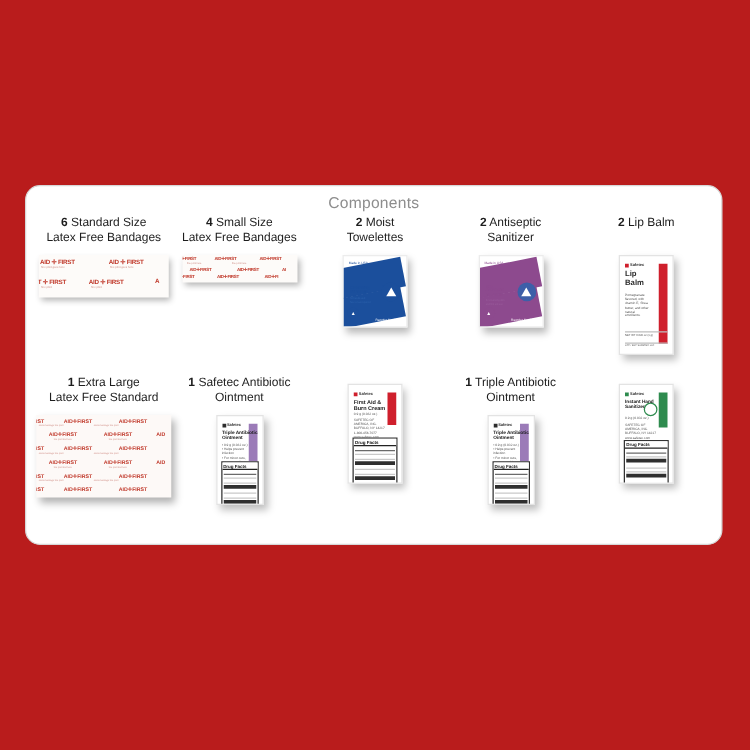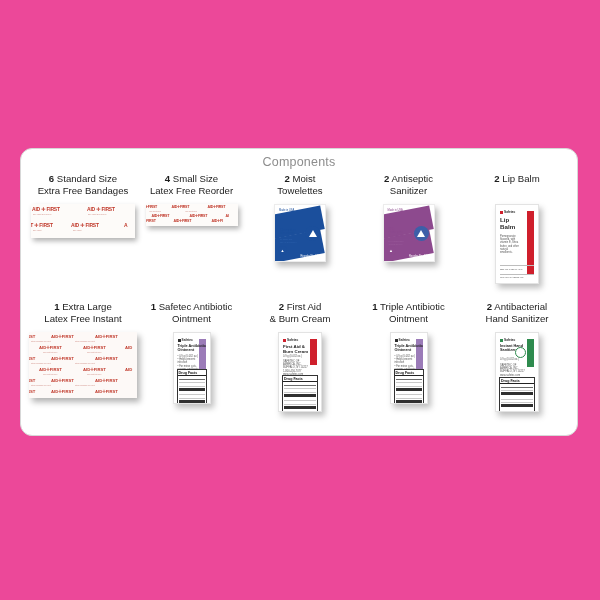--- a/index.html
+++ b/index.html
@@ -9,21 +9,21 @@
     height: 600px;
     background: #ffffff;
     font-family: "Liberation Sans", sans-serif;
     overflow: hidden;
   }
 
   #stage {
     position: relative;
     width: 600px;
     height: 600px;
-    background: #ec4899;
+    background: #b91c1c;
   }
 
   
   .panel {
     position: absolute;
     left: 20px;
     top: 148px;
     width: 558px;
     height: 288px;
     border: 1px solid #d7d7d7;
@@ -304,39 +304,39 @@
 <div id="stage">
 
   <div class="panel">
 
     <div class="panel-title">Components</div>
 
     <div class="row row-1">
 
       <div class="cell">
         <div class="cell-label"><b>6</b> <span>Standard Size
-Extra Free Bandages</span></div>
+Latex Free Bandages</span></div>
         <div class="art-wrap">
           <div class="bandage-strip big">
             <div class="tile" style="left:1px;  top:2px;  font-size:5px;">AID ✛ FIRST</div>
             <div class="tile" style="left:56px; top:2px;  font-size:5px;">AID ✛ FIRST</div>
             <div class="micro" style="left:2px;  top:9px;  font-size:2.2px;">fine print goes here</div>
             <div class="micro" style="left:57px; top:9px;  font-size:2.2px;">fine print goes here</div>
             <div class="tile" style="left:-4px; top:18px; font-size:5px;">ST ✛ FIRST</div>
             <div class="tile" style="left:40px; top:18px; font-size:5px;">AID ✛ FIRST</div>
             <div class="tile" style="left:93px; top:18px; font-size:5px;">A</div>
             <div class="micro" style="left:2px;  top:25px; font-size:2.2px;">fine print</div>
             <div class="micro" style="left:42px; top:25px; font-size:2.2px;">fine print</div>
           </div>
         </div>
       </div>
 
       <div class="cell">
         <div class="cell-label"><b>4</b> <span>Small Size
-Latex Free Reorder</span></div>
+Latex Free Bandages</span></div>
         <div class="art-wrap">
           <div class="bandage-strip small">
             <div class="tile" style="left:-3px; top:1px; font-size:3.6px;">D✛FIRST</div>
             <div class="tile" style="left:26px; top:1px; font-size:3.6px;">AID✛FIRST</div>
             <div class="tile" style="left:62px; top:1px; font-size:3.6px;">AID✛FIRST</div>
             <div class="micro" style="left:4px;  top:6px; font-size:1.9px;">fine print here</div>
             <div class="micro" style="left:40px; top:6px; font-size:1.9px;">fine print here</div>
             <div class="tile" style="left:6px;  top:10px; font-size:3.6px;">AID✛FIRST</div>
             <div class="tile" style="left:44px; top:10px; font-size:3.6px;">AID✛FIRST</div>
             <div class="tile" style="left:80px; top:10px; font-size:3.6px;">AI</div>
@@ -413,21 +413,21 @@
             <div class="psub" style="top:71px; width:26px; font-size:2px;">LOT / EXP  SAFETEC LLC</div>
           </div>
         </div>
       </div>
     </div>
 
     <div class="row row-2">
 
       <div class="cell">
         <div class="cell-label"><b>1</b> <span>Extra Large
-Latex Free Instant</span></div>
+Latex Free Standard</span></div>
         <div class="art-wrap">
           <div class="bandage-pad">
 
             <div class="tile" style="left:-2px; top:2px;  font-size:4.2px; position:absolute; color:#c0392b; font-weight:700;">RST</div>
             <div class="tile" style="left:22px; top:2px;  font-size:4.2px; position:absolute; color:#c0392b; font-weight:700;">AID✛FIRST</div>
             <div class="tile" style="left:66px; top:2px;  font-size:4.2px; position:absolute; color:#c0392b; font-weight:700;">AID✛FIRST</div>
             <div class="micro" style="left:2px;  top:8px;  font-size:1.8px; position:absolute; color:#cf8d85;">sterile bandage fine print</div>
             <div class="micro" style="left:46px; top:8px;  font-size:1.8px; position:absolute; color:#cf8d85;">sterile bandage fine print</div>
 
             <div class="tile" style="left:10px; top:13px; font-size:4.2px; position:absolute; color:#c0392b; font-weight:700;">AID✛FIRST</div>
@@ -486,22 +486,20 @@
               <div class="line"></div>
               <div class="line"></div>
               <div class="blk"></div>
               <div class="line"></div>
             </div>
           </div>
         </div>
       </div>
 
       <div class="cell">
-        <div class="cell-label"><b>2</b> <span>First Aid
-&amp; Burn Cream</span></div>
         <div class="art-wrap">
           <div class="packet wide">
             <div class="stripe" style="background:#cf1f2c; bottom:46px;"></div>
             <div class="brand">
               <span class="sq" style="background:#cf1f2c;"></span>
               <span>Safetec</span>
             </div>
             <div class="ptitle">First Aid &amp;
 Burn Cream</div>
             <div class="psub" style="top:22px; width:24px;">0.9 g (0.032 oz.)</div>
@@ -550,22 +548,20 @@
               <div class="line"></div>
               <div class="line"></div>
               <div class="blk"></div>
               <div class="line"></div>
             </div>
           </div>
         </div>
       </div>
 
       <div class="cell">
-        <div class="cell-label"><b>2</b> <span>Antibacterial
-Hand Sanitizer</span></div>
         <div class="art-wrap">
           <div class="packet wide">
             <div class="stripe" style="background:#2e8b4e; bottom:44px;"></div>
             <div class="greenmark"></div>
             <div class="brand">
               <span class="sq" style="background:#2e8b4e;"></span>
               <span>Safetec</span>
             </div>
             <div class="ptitle" style="font-size:3.8px; line-height:4.4px;">Instant Hand
 Sanitizer</div>

